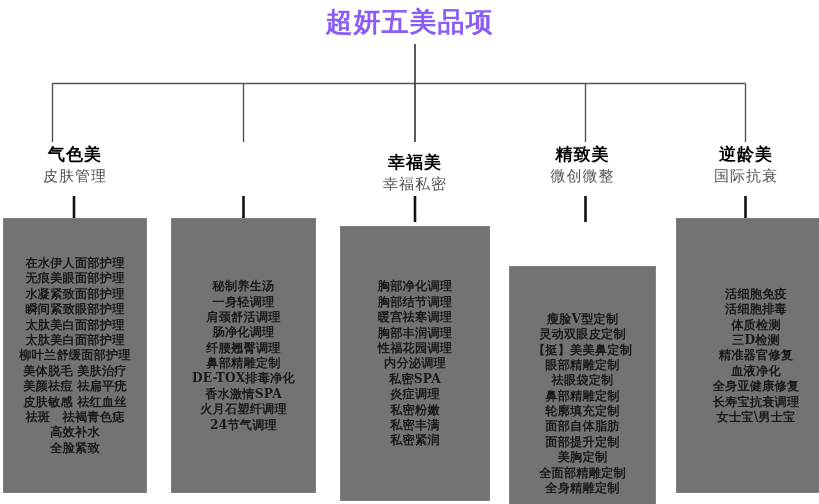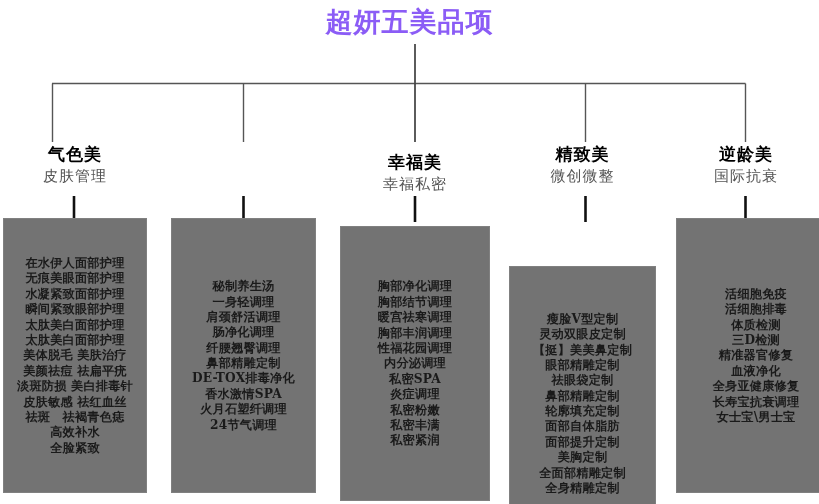--- a/index.html
+++ b/index.html
@@ -121,23 +121,23 @@
     <div class="col-title">气色美</div>
     <div class="col-sub">皮肤管理</div>
   </div>
   <div class="item-box" style="width:144px;">
     <div class="item">在水伊人面部护理</div>
     <div class="item">无痕美眼面部护理</div>
     <div class="item">水凝紧致面部护理</div>
     <div class="item">瞬间紧致眼部护理</div>
     <div class="item">太肽美白面部护理</div>
     <div class="item">太肽美白面部护理</div>
+    <div class="item">柳叶兰舒缓面部护理</div>
     <div class="item">美体脱毛 美肤治疗</div>
     <div class="item">美颜祛痘 祛扁平疣</div>
-    <div class="item">淡斑防损 美白排毒针</div>
     <div class="item">皮肤敏感 祛红血丝</div>
     <div class="item">祛斑　祛褐青色痣</div>
     <div class="item">高效补水</div>
     <div class="item">全脸紧致</div>
   </div>
 </div>
 
 <div class="column" style="left:171px; width:145px;">
   <div class="col-head">
   </div>

